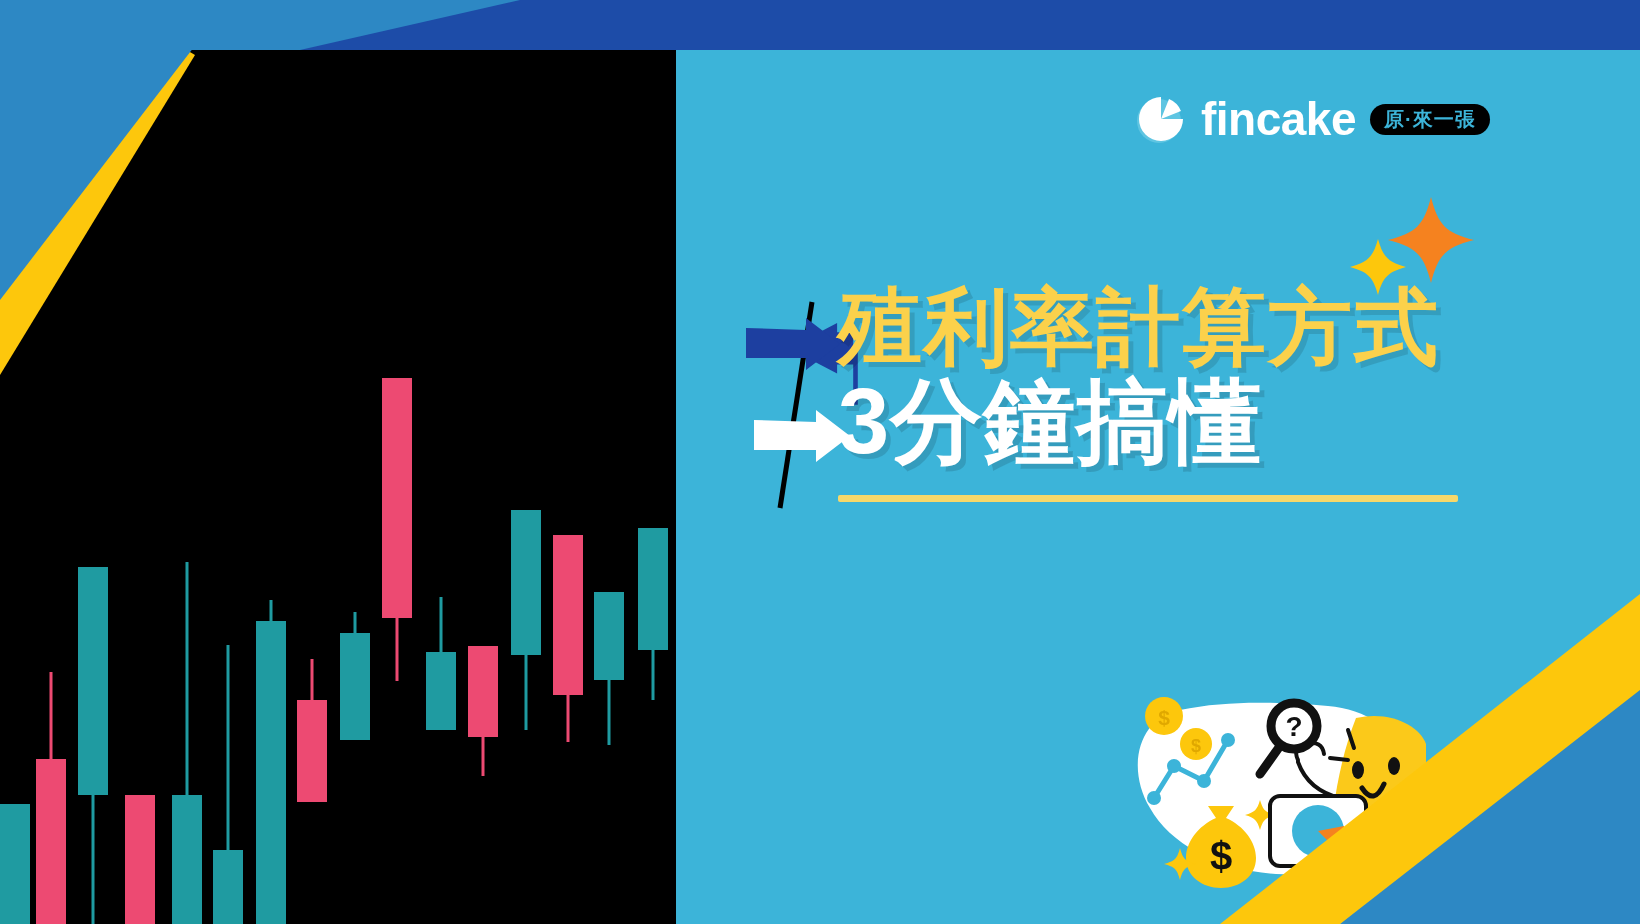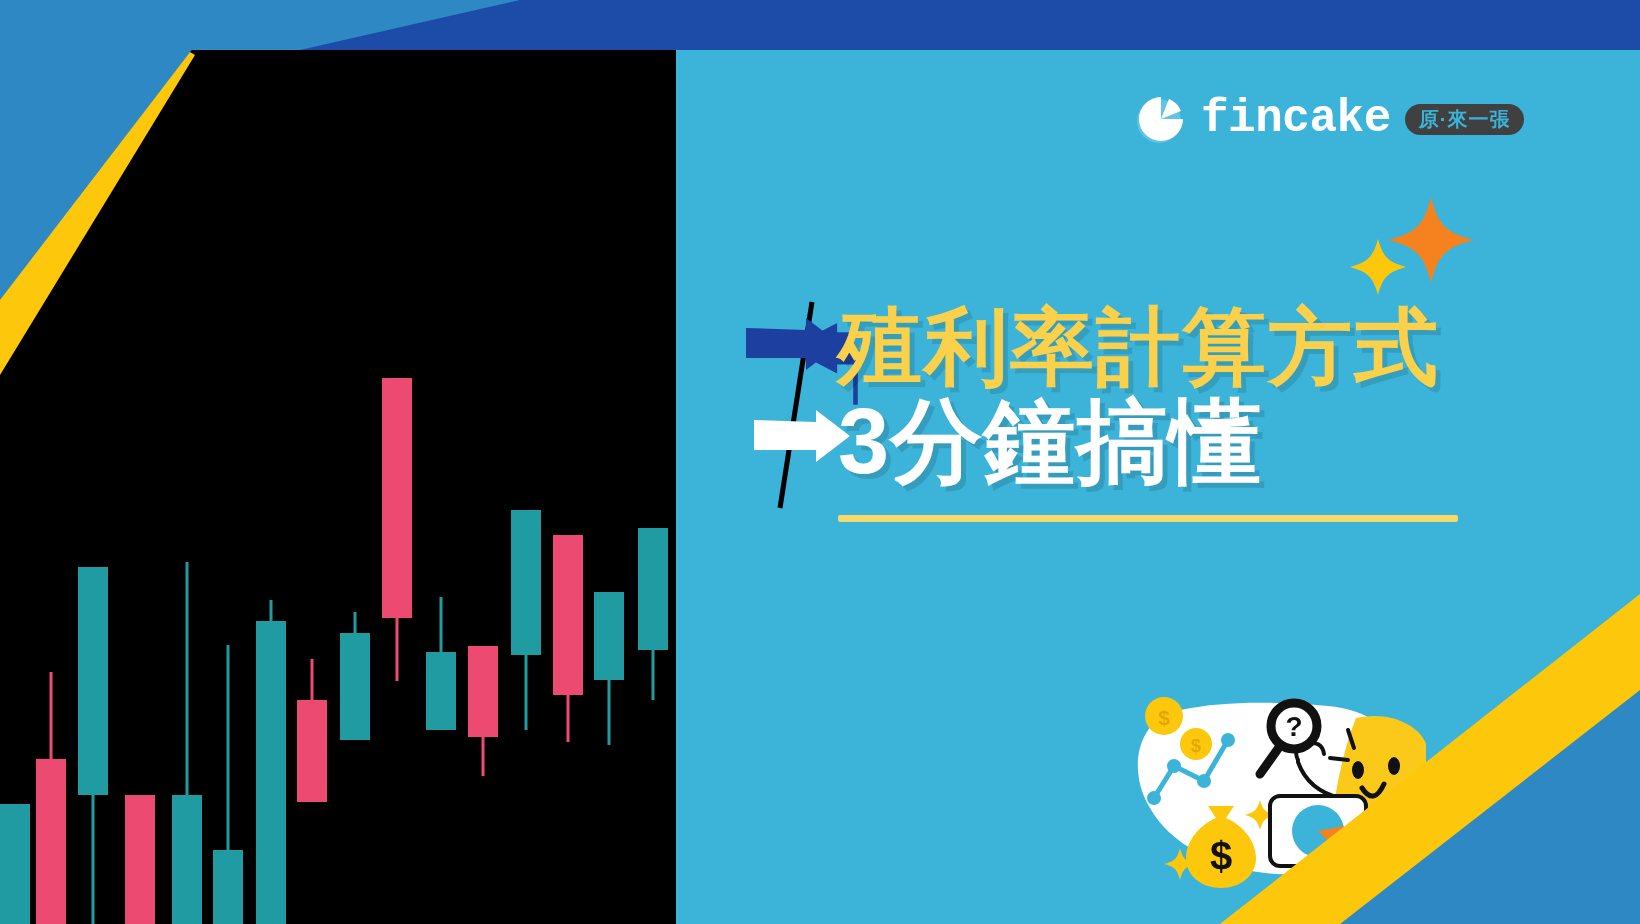--- a/index.html
+++ b/index.html
@@ -66,41 +66,40 @@
     z-index:13;
   }
 
   
   .logo-row{
     position:absolute;left:1135px;top:93px;display:flex;align-items:center;gap:14px;z-index:40;
   }
   .logo-mark{position:relative;width:52px;height:52px;}
   .logo-text{
     color:#ffffff;font-size:46px;font-weight:700;letter-spacing:-0.5px;line-height:1;
-    font-family:Liberation Mono, monospace;
+    font-family:Liberation Sans, sans-serif;
   }
   .logo-badge{
-    background:#404040;color:#3cb4d9;border-radius:999px;
+    background:#000000;color:#3cb4d9;border-radius:999px;
     padding:5px 14px 6px;font-size:20px;font-weight:700;letter-spacing:1px;line-height:1;
     white-space:nowrap;
   }
 
   
   .spark{position:absolute;z-index:20;}
 
   
   .signpost{position:absolute;left:700px;top:300px;width:200px;height:210px;z-index:25;}
 
   
   .headline{position:absolute;left:838px;top:284px;z-index:26;width:650px;}
   .title-yellow{
     color:#fbd14b;font-size:84px;font-weight:900;line-height:1.04;letter-spacing:2px;
     text-shadow:5px 5px 0 rgba(0,0,0,0.12);
     white-space:nowrap;
-    margin-top:20px;
   }
   .title-white{
     color:#ffffff;font-size:92px;font-weight:900;line-height:1.06;letter-spacing:1px;
     text-shadow:5px 5px 0 rgba(0,0,0,0.13);
     white-space:nowrap;margin-top:2px;
   }
   .divider{
     height:7px;background:#f7d86a;margin:24px 0 22px 0;width:620px;border-radius:2px;
   }
   .subtitle{

